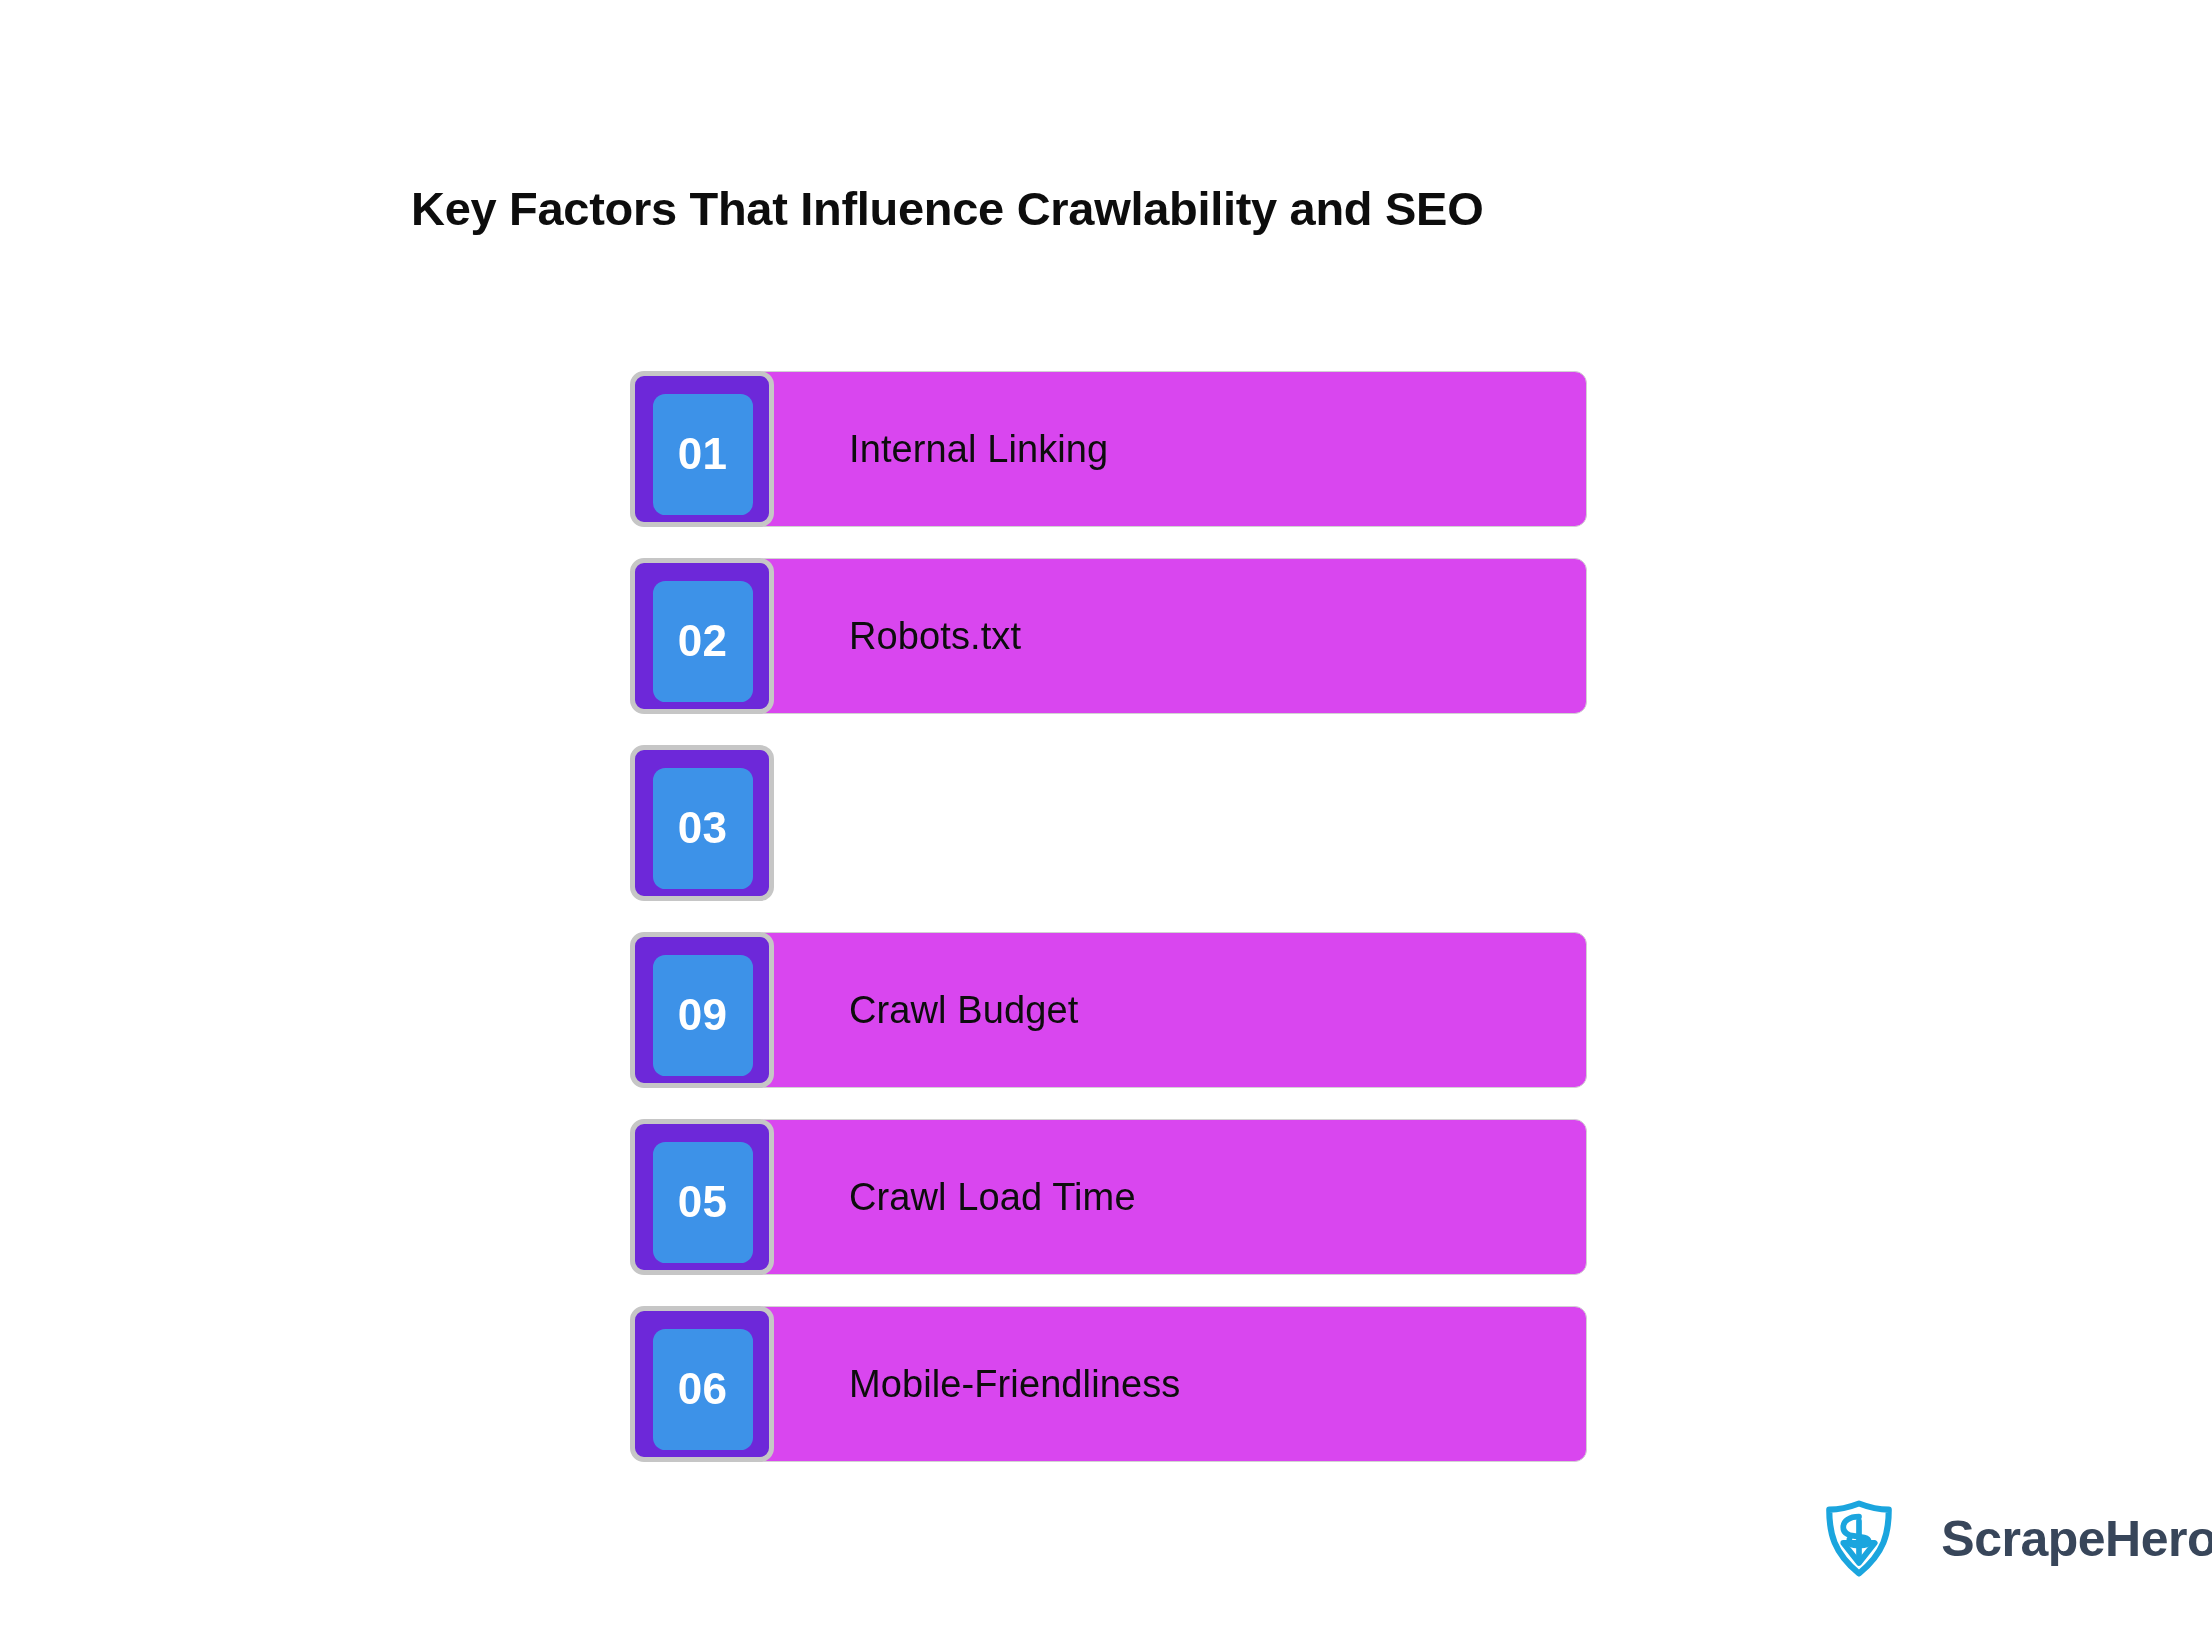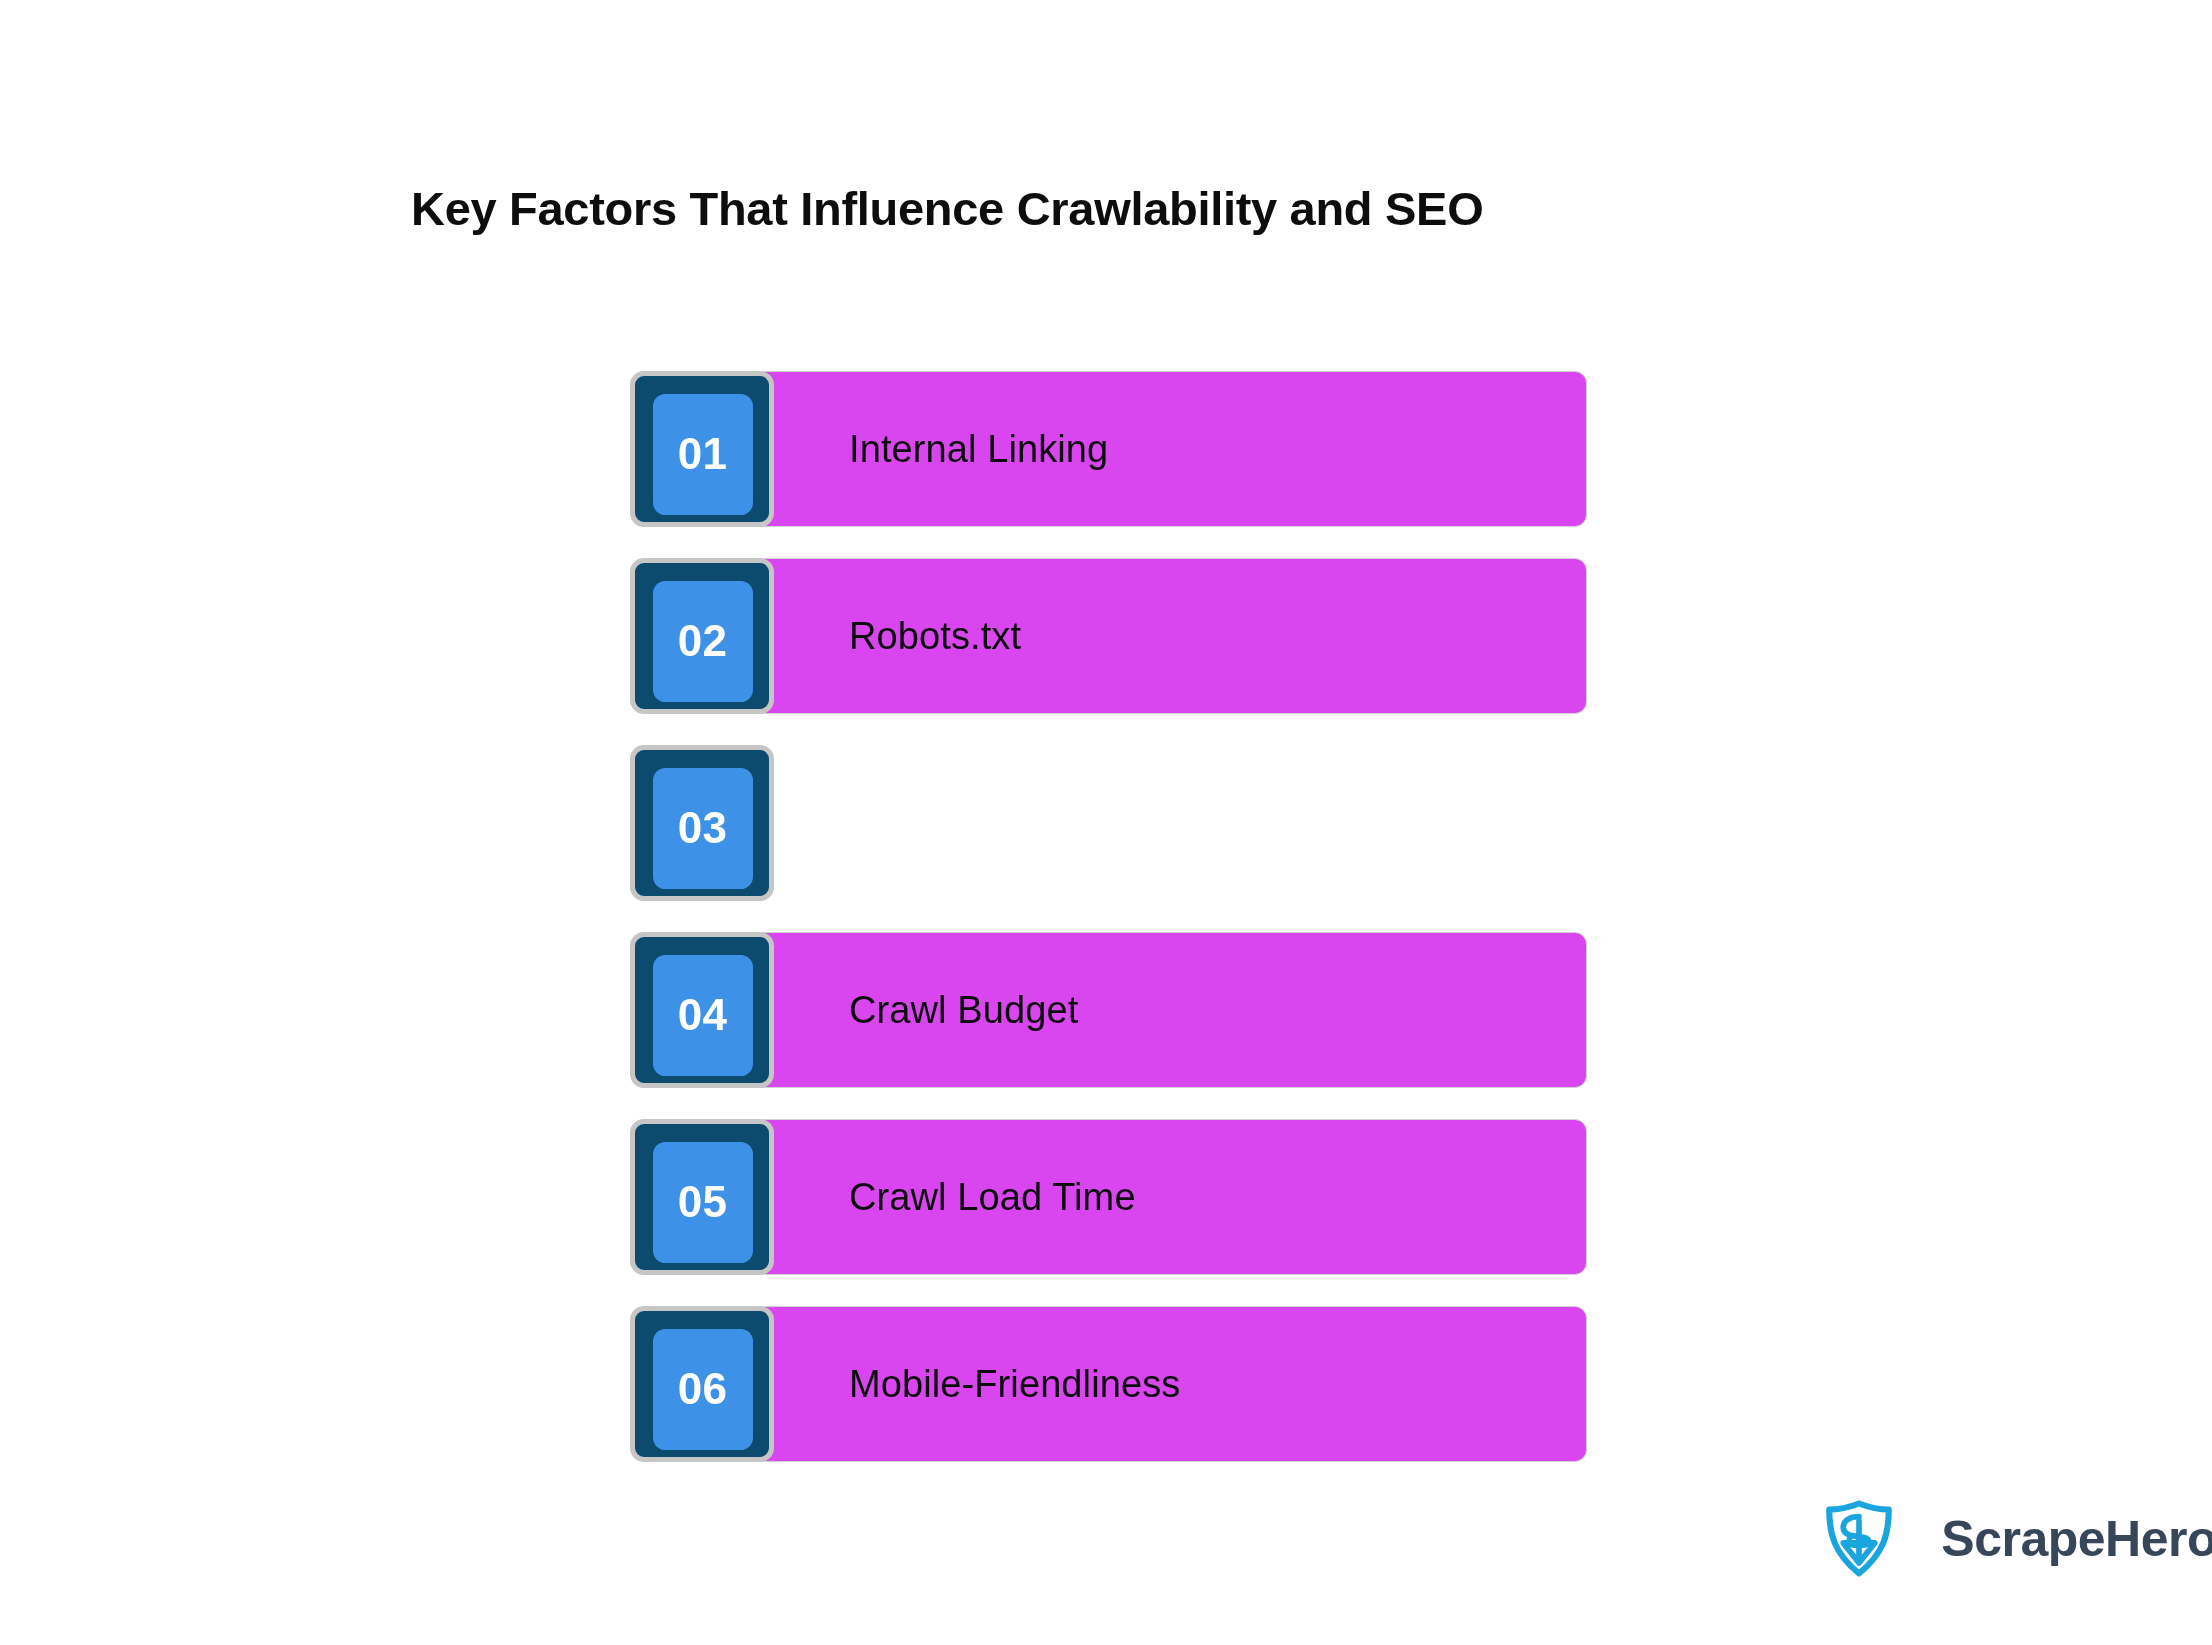--- a/index.html
+++ b/index.html
@@ -47,21 +47,21 @@
   
   .badge-frame {
     position: absolute;
     left: 0;
     top: 0;
     width: 144px;
     height: 156px;
     box-sizing: border-box;
     border: 5.3px solid #c6c6c6;
     border-radius: 14px;
-    background: #0c4a6e;
+    background: #6d28d9;
     z-index: 2;
     padding-left: 27px;
   }
 
   .badge {
     position: absolute;
     left: 17.6px;
     top: 17.6px;
     width: 100px;
     height: 121px;
@@ -168,21 +168,21 @@
       </div>
     </div>
   </div>
 
   <div class="factor-row">
     <div class="row-panel">
       <span class="row-label">Crawl Budget</span>
     </div>
     <div class="badge-frame">
       <div class="badge">
-        <span class="badge-number">04</span>
+        <span class="badge-number">09</span>
       </div>
     </div>
   </div>
 
   <div class="factor-row">
     <div class="row-panel">
       <span class="row-label">Crawl Load Time</span>
     </div>
     <div class="badge-frame">
       <div class="badge">

